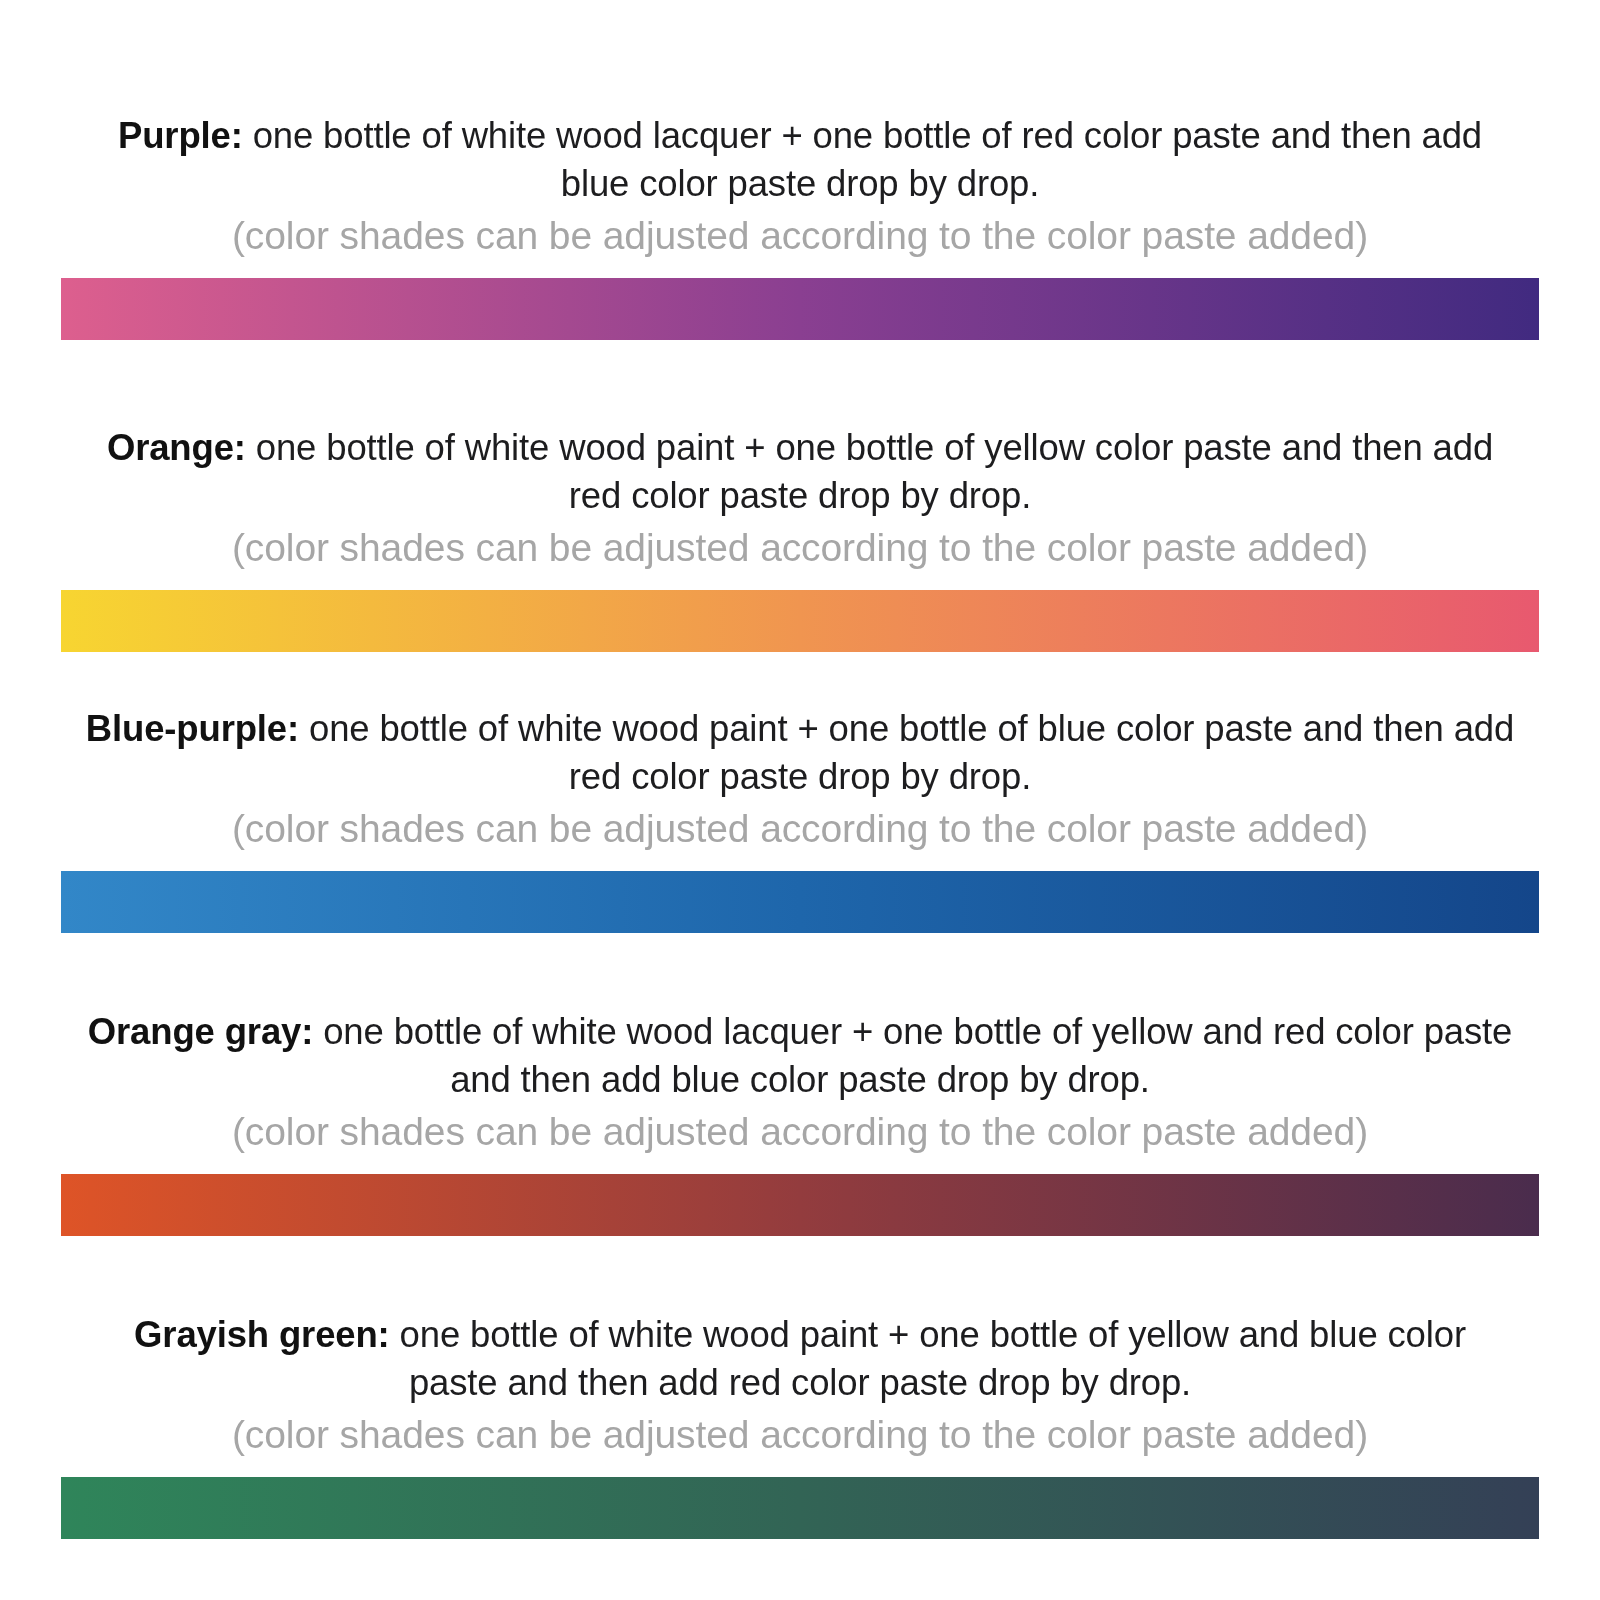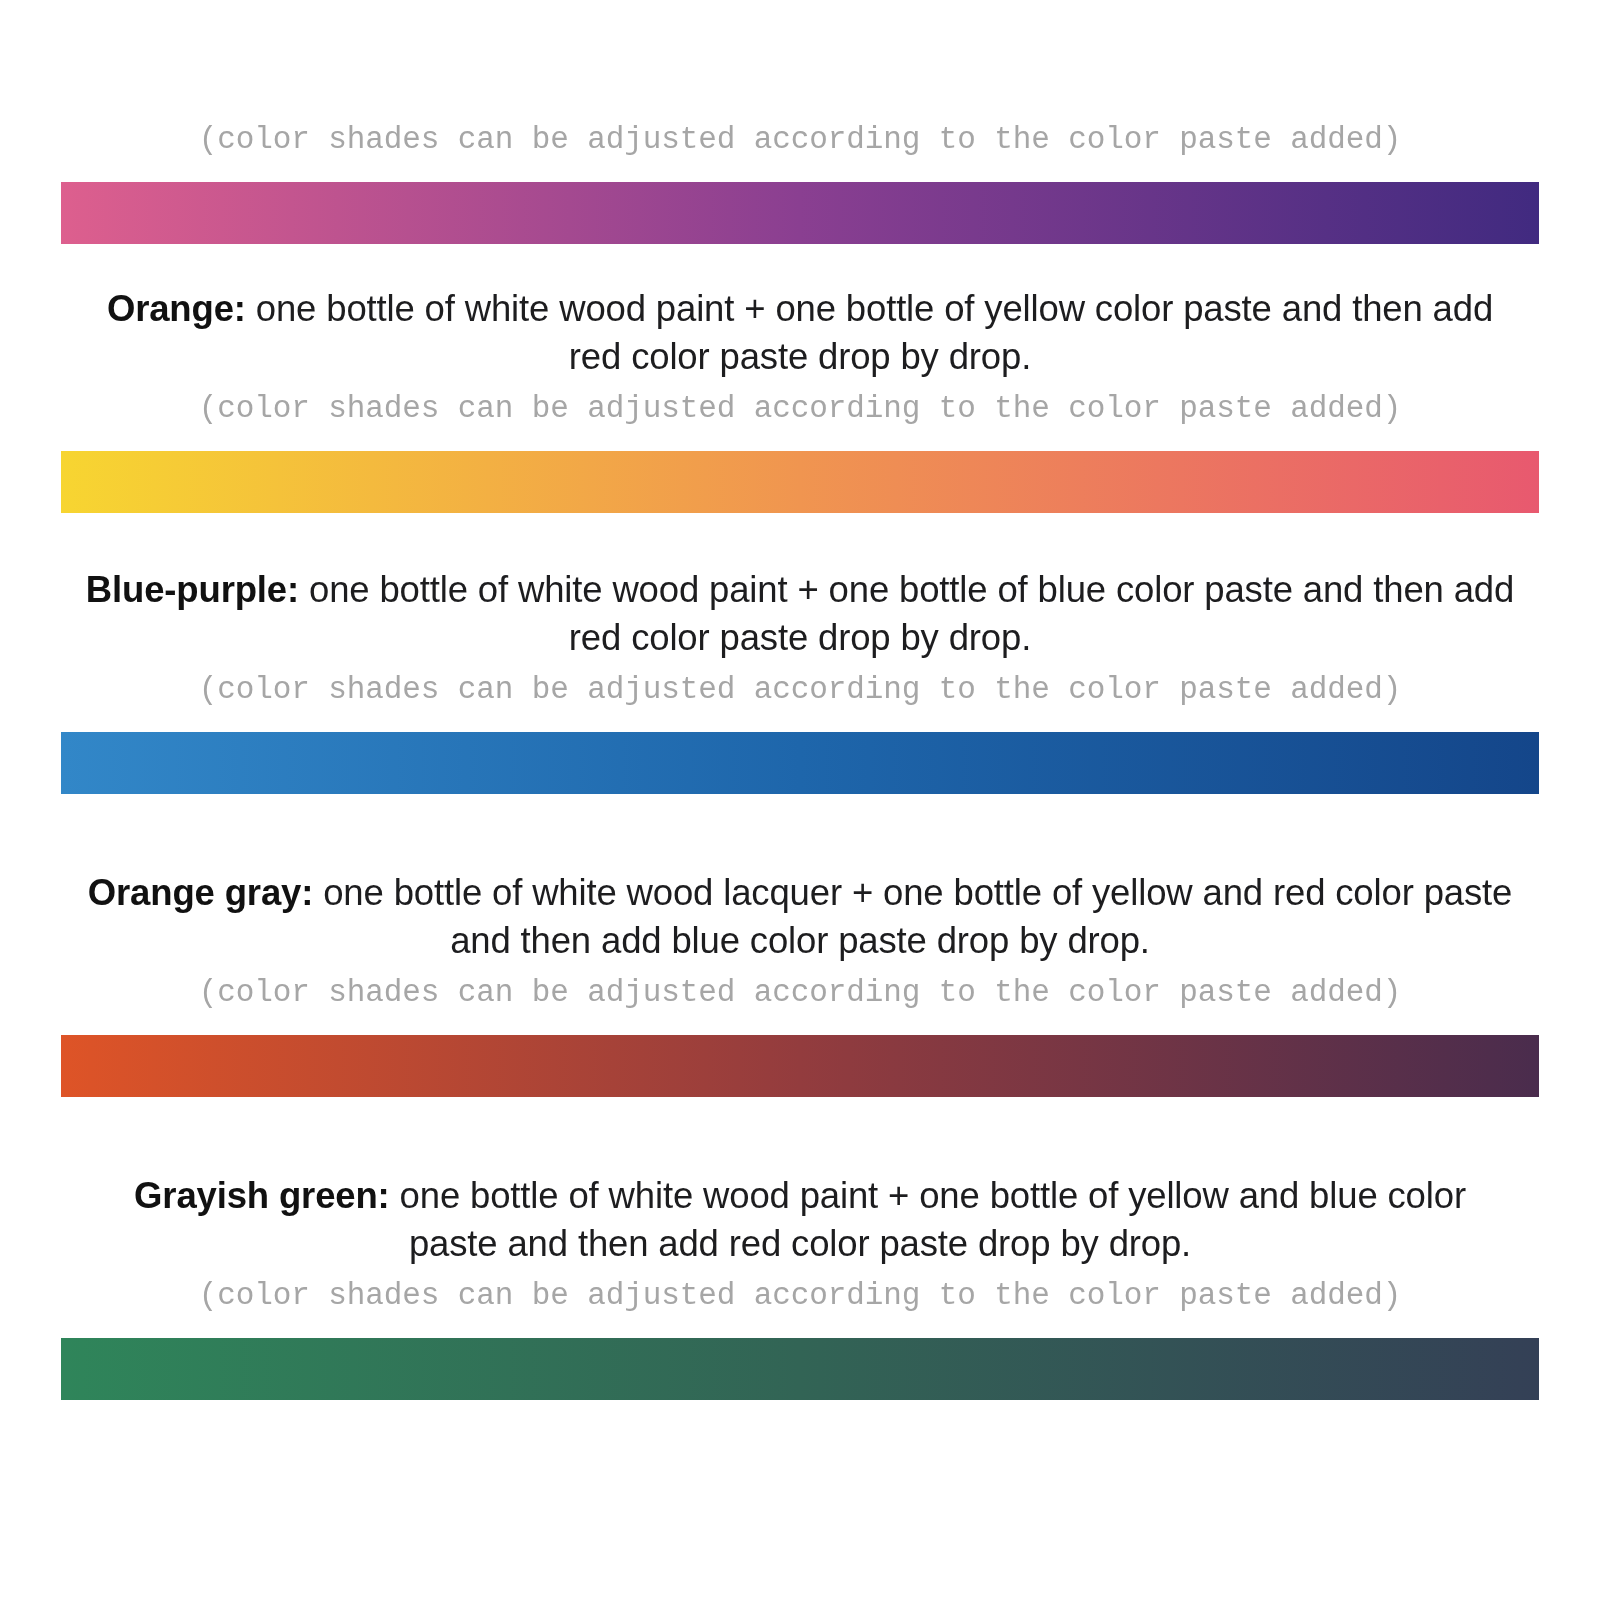--- a/index.html
+++ b/index.html
@@ -28,21 +28,21 @@
 
   .recipe-block {
     width: 100%;
     box-sizing: border-box;
     display: flex;
     flex-direction: column;
     align-items: center;
   }
 
   .recipe-block.b0 { padding-top: 112px; }
-  .recipe-block.b1 { padding-top: 41px; }
+  .recipe-block.b1 { padding-top: 84px; }
   .recipe-block.b2 { padding-top: 53px; }
   .recipe-block.b3 { padding-top: 75px; }
   .recipe-block.b4 { padding-top: 75px; }
 
   .recipe-text {
     width: 1430px;
     margin: 0 auto;
     text-align: center;
     color: #1d1d1f;
     font-size: 36.5px;
@@ -54,25 +54,24 @@
   .recipe-text .label {
     font-weight: 700;
     color: #111111;
   }
 
   .recipe-note {
     width: 1430px;
     margin: 9px auto 0 auto;
     text-align: center;
     color: #a6a6a6;
-    font-size: 31px;
+    font-size: 39px;
     line-height: 38px;
     letter-spacing: -0.1px;
     font-weight: 400;
-    font-family: Liberation Mono, monospace;
   }
 
   .swatch-wrap {
     width: 100%;
     display: flex;
     justify-content: center;
     margin-top: 23px;
   }
 
   .swatch {
@@ -80,20 +79,23 @@
     height: 62px;
     display: block;
   }
 </style>
 </head>
 <body style="background: rgb(255, 255, 255);">
 
 <div class="sheet">
 
   <section class="recipe-block b0">
+    <p class="recipe-text">
+      <span class="label">Purple:</span><span> one bottle of white wood lacquer + one bottle of red color paste and then add blue color paste drop by drop.</span>
+    </p>
     <p class="recipe-note">(color shades can be adjusted according to the color paste added)</p>
     <div class="swatch-wrap">
       <div class="swatch" style="background: linear-gradient(to right, rgb(221, 95, 142) 0%, rgb(138, 63, 145) 50%, rgb(65, 42, 128) 100%);"></div>
     </div>
   </section>
 
   <section class="recipe-block b1">
     <p class="recipe-text">
       <span class="label">Orange:</span><span> one bottle of white wood paint + one bottle of yellow color paste and then add red color paste drop by drop.</span>
     </p>

